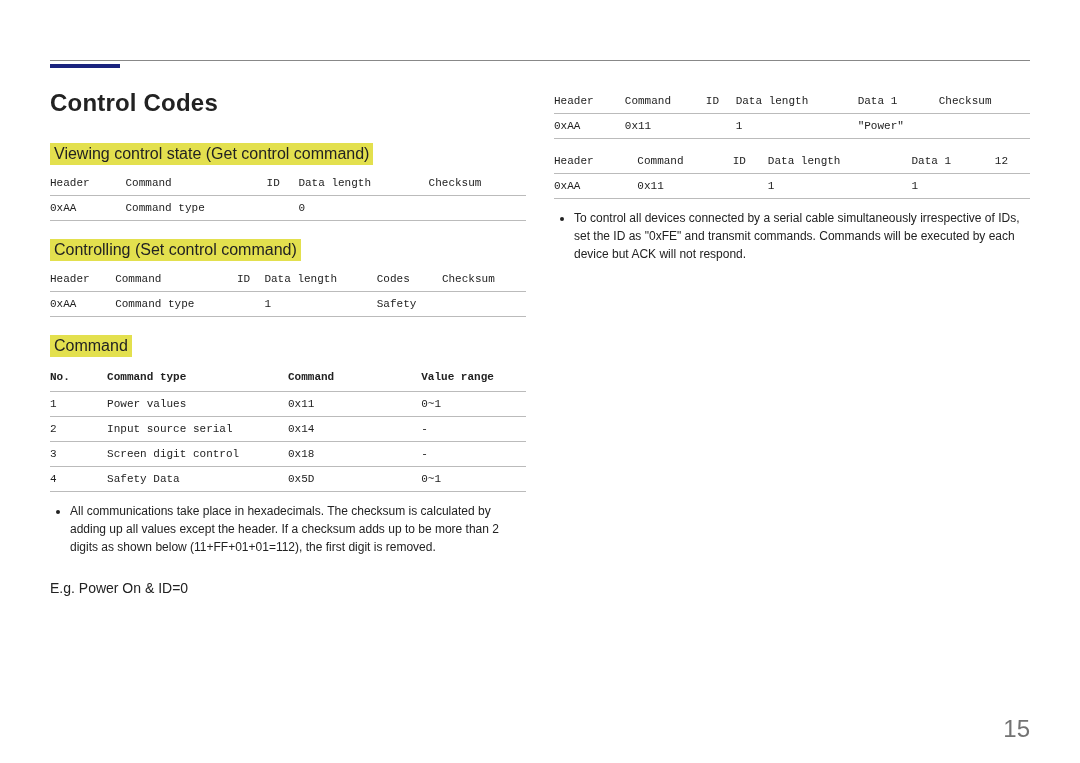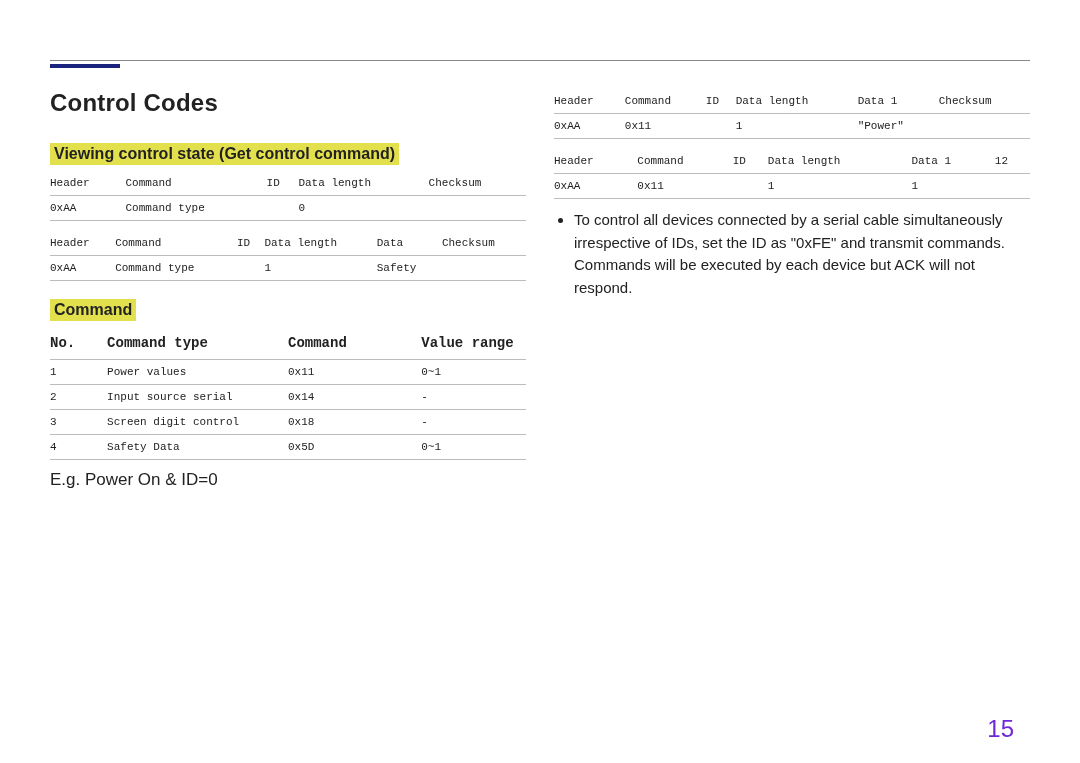--- a/index.html
+++ b/index.html
@@ -35,63 +35,63 @@
     font-size: 24px;
     font-weight: 600;
     margin-bottom: 18px;
     letter-spacing: 0.2px;
   }
   .hl-heading {
     display: inline-block;
     background: #e3e04e;
     padding: 2px 4px;
     font-size: 16px;
-    font-weight: 700;
+    font-weight: 400;
     margin-top: 8px;
     margin-bottom: 6px;
   }
   table {
     border-collapse: collapse;
     width: 100%;
     font-size: 11px;
     margin-bottom: 10px;
     font-family: Liberation Mono, monospace;
   }
   th, td {
     text-align: left;
     padding: 6px 6px 6px 0;
     border-bottom: 1px solid #bbb;
     font-weight: 400;
   }
   th { font-weight: 400; }
   .cmd-table thead th {
-    font-size: 14px;
+    font-size: 11px;
     font-weight: 600;
     padding: 8px 6px 8px 0;
   }
   .cmd-table td { font-size: 11px; }
   ul.bullets {
     list-style: disc;
     padding-left: 20px;
-    font-size: 15px;
+    font-size: 12px;
     line-height: 1.5;
     margin-top: 6px;
     margin-bottom: 6px;
   }
   .eg {
-    font-size: 17px;
-    margin-top: 8px;
+    font-size: 14px;
+    margin-top: 24px;
     padding-left: 0;
   }
   .pagenum {
     position: absolute;
     bottom: 20px;
-    right: 66px;
+    right: 50px;
     font-size: 24px;
-    color: #6d28d9;
+    color: #737373;
   }
 </style>
 </head>
 <body>
 
 <div class="top-rule"></div>
 <div class="accent-bar"></div>
 
 <div class="columns">
 
@@ -113,28 +113,29 @@
           <tr>
         <td>0xAA</td>
         <td>Command type</td>
         <td></td>
         <td>0</td>
         <td></td>
       </tr>
         </tbody>
     </table>
 
-    <table>
-      <thead>
-          <tr>
-        <th>Header</th>
-        <th>Command</th>
-        <th>ID</th>
-        <th>Data length</th>
-        <th>Data</th>
+    <div class="hl-heading">Controlling (Set control command)</div>
+    <table>
+      <thead>
+          <tr>
+        <th>Header</th>
+        <th>Command</th>
+        <th>ID</th>
+        <th>Data length</th>
+        <th>Codes</th>
         <th>Checksum</th>
       </tr>
         </thead>
       <tbody>
           <tr>
         <td>0xAA</td>
         <td>Command type</td>
         <td></td>
         <td>1</td>
         <td>Safety</td>
@@ -174,20 +175,23 @@
         </tr>
         <tr>
           <td>4</td>
           <td>Safety Data</td>
           <td>0x5D</td>
           <td>0~1</td>
         </tr>
       </tbody>
     </table>
 
+    <ul class="bullets">
+      <li>All communications take place in hexadecimals. The checksum is calculated by adding up all values except the header. If a checksum adds up to be more than 2 digits as shown below (11+FF+01+01=112), the first digit is removed.</li>
+    </ul>
     <div class="eg">E.g. Power On &amp; ID=0</div>
   </div>
 
   <div class="col">
     <table>
       <thead>
           <tr>
         <th>Header</th>
         <th>Command</th>
         <th>ID</th>

